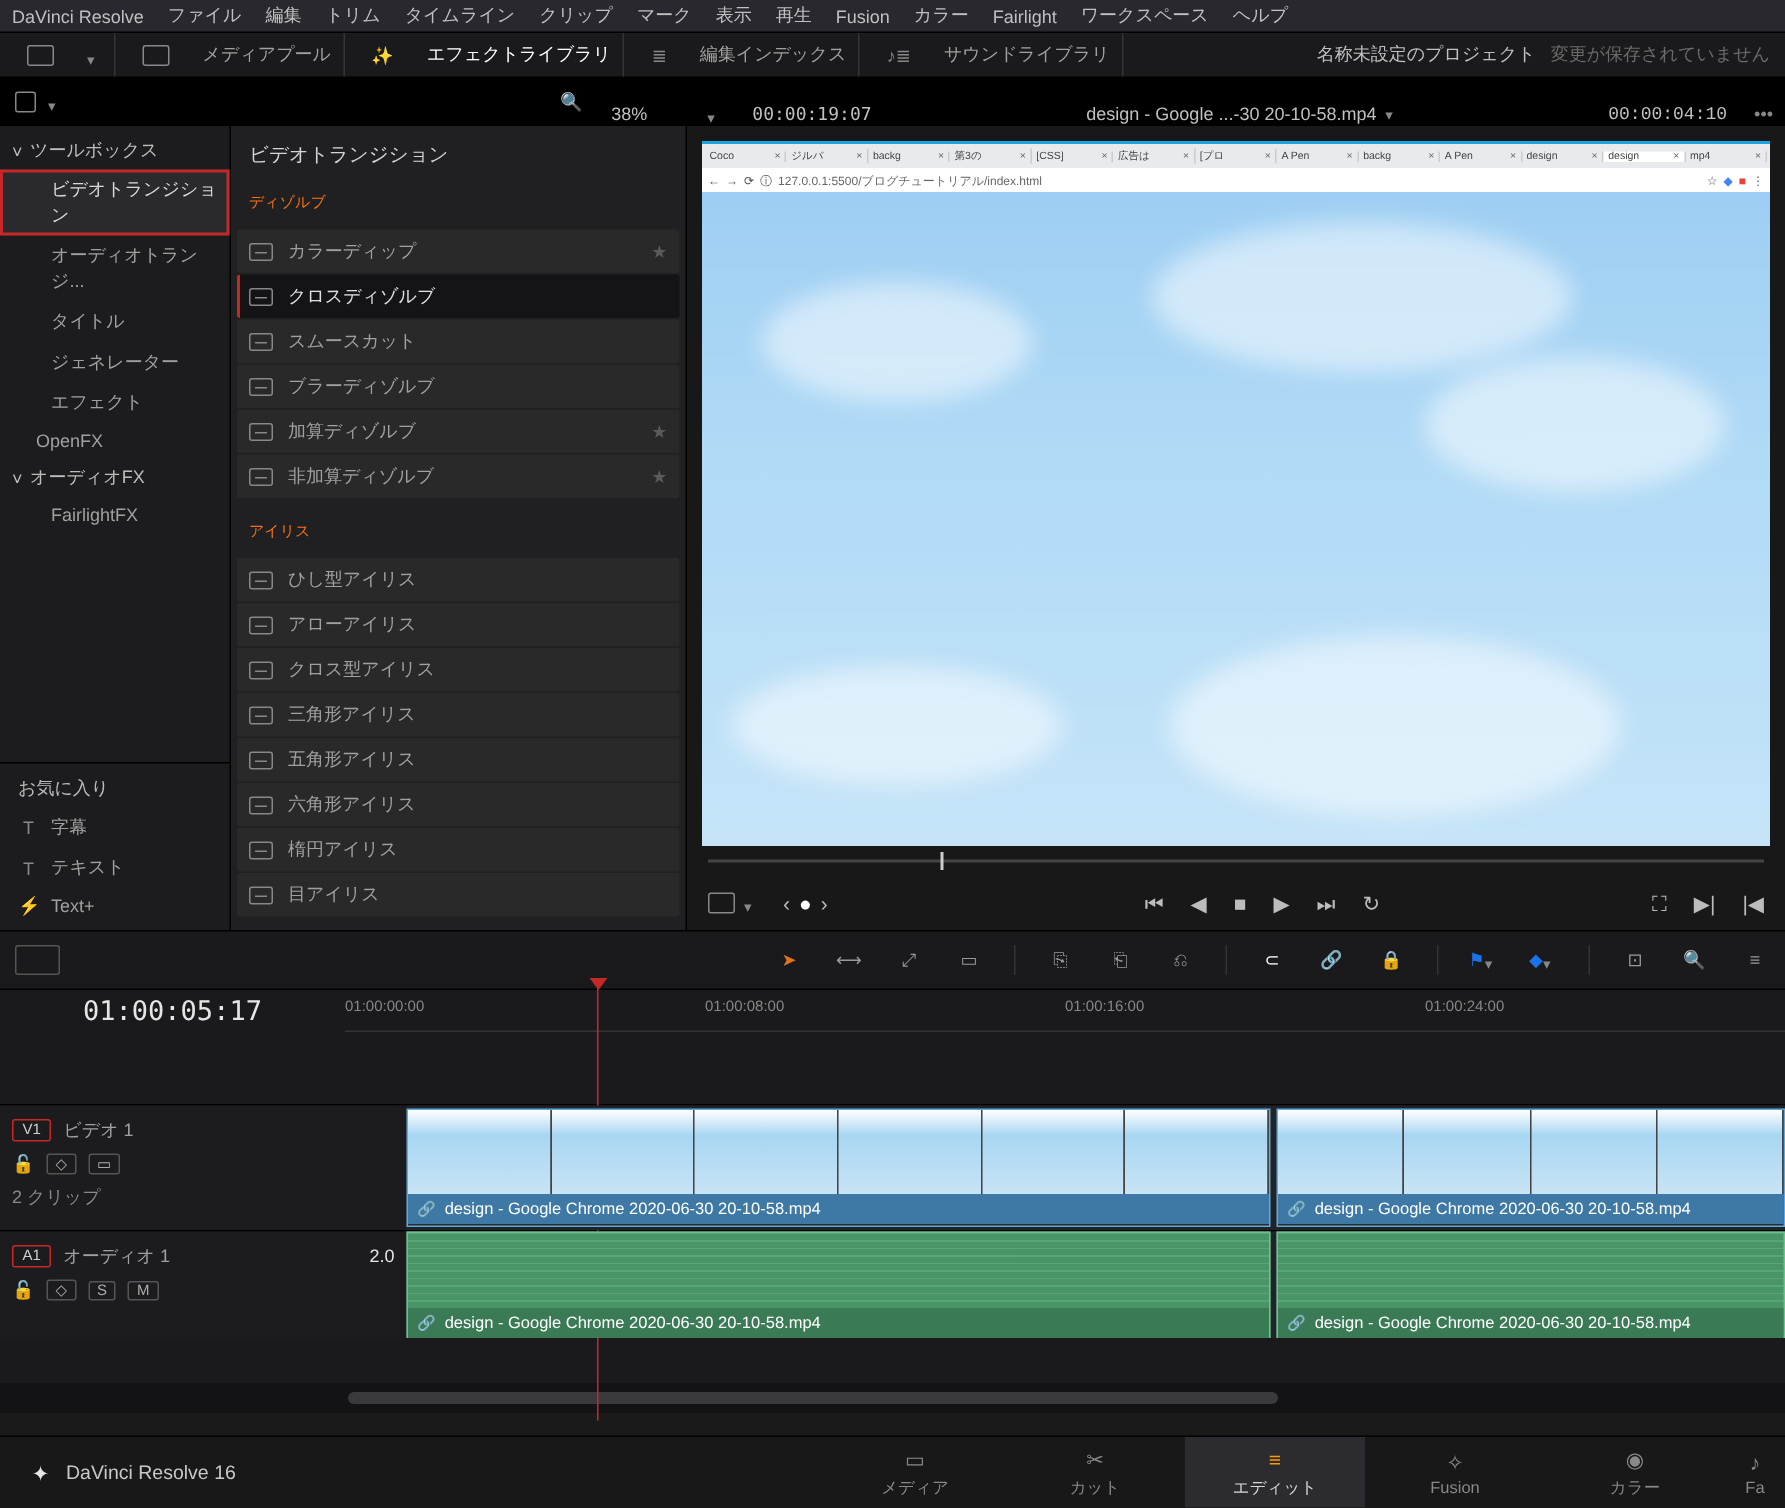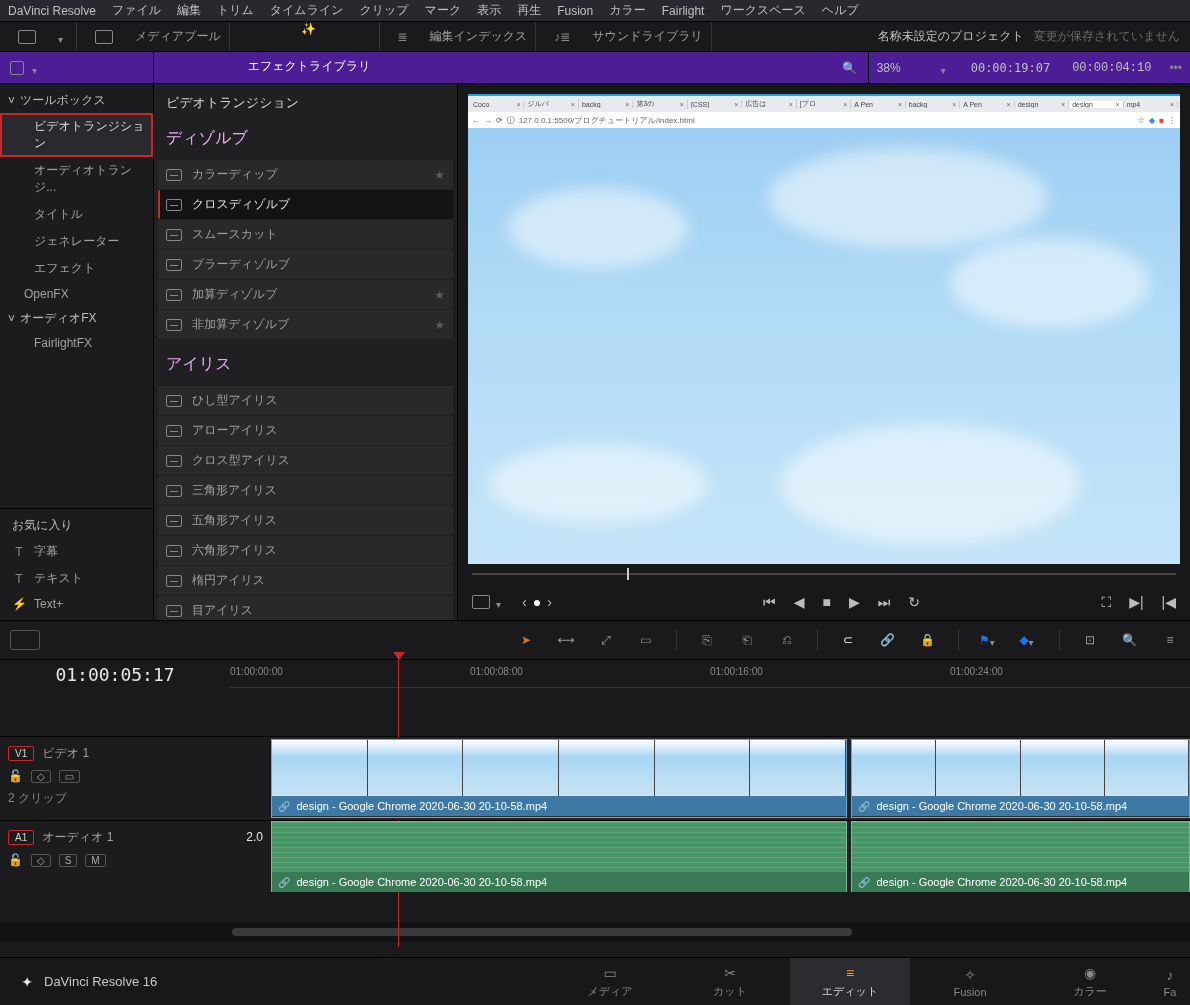--- a/index.html
+++ b/index.html
@@ -8,29 +8,29 @@
 
 .menubar { height: 22px; background: #28282e; display: flex; align-items: center; padding: 0 8px; gap: 16px; color: #c0c0c0; border-bottom: 1px solid #000; }
 .menubar span { cursor: default; }
 
 
 .toolbar { height: 30px; background: #1a1a1c; display: flex; align-items: center; padding: 0 10px; gap: 10px; border-bottom: 1px solid #000; }
 .toolbar .group { display: flex; align-items: center; gap: 22px; padding: 0 8px; height: 100%; border-right: 1px solid #343434; }
 .toolbar .spacer { flex: 1; }
 .toolbar .project { color: #c0c0c0; font-size: 12px; }
 .toolbar .unsaved { color: #6a6a6a; }
-.toolbar .active { color: #ffffff; flex-direction: column; }
+.toolbar .active { color: #ffffff; }
 .chevron { display: inline-block; width: 10px; height: 10px; }
 .chevron::before { content: "▾"; font-size: 10px; color: #888; }
 .icon-box { display: inline-flex; align-items: center; justify-content: center; width: 18px; height: 14px; border: 1px solid #888; border-radius: 2px; }
 .wand { display: inline-block; color: #c0c0c0; }
 .wand::before { content: "✨"; }
 
 
-.viewbar { height: 32px; background: #4c1d95; display: flex; align-items: center; border-bottom: 1px solid #000; }
+.viewbar { height: 32px; background: #000000; display: flex; align-items: flex-end; border-bottom: 1px solid #000; }
 .viewbar .left { display: flex; align-items: center; gap: 8px; padding-left: 10px; }
 .viewbar .search { flex: 1; display: flex; align-items: center; justify-content: flex-end; padding-right: 10px; border-right: 1px solid #000; }
 .viewbar .mag::before { content: "🔍"; font-size: 12px; color: #888; }
 .viewbar .zoom { width: 90px; display: flex; align-items: center; justify-content: space-between; padding: 0 8px; color: #c0c0c0; }
 .viewbar .timecode { padding: 0 12px; color: #c0c0c0; font-family: monospace; }
 .viewbar .clipname { flex: 2; text-align: center; color: #c0c0c0; }
 .viewbar .right-tc { padding: 0 10px; color: #c0c0c0; font-family: Liberation Mono, monospace; }
 .viewbar .dots { padding: 0 8px; color: #888; }
 
 
@@ -43,21 +43,21 @@
 .sb-head .caret { width: 12px; display: inline-block; }
 .sb-item { padding: 5px 8px 5px 34px; color: #a0a0a0; cursor: default; }
 .sb-item.selected { background: #2a2a2e; outline: 2px solid #c62828; outline-offset: -2px; color: #d9d9d9; }
 .favs { border-top: 1px solid #000; padding: 4px 0; }
 .fav-item { display: flex; align-items: center; gap: 8px; padding: 5px 12px; }
 .fav-icon { width: 14px; text-align: center; color: #888; }
 
 
 .fxcol { width: 304px; background: #202022; border-right: 1px solid #000; overflow: hidden; }
 .fx-title { padding: 10px 12px 6px; color: #d5d5d5; font-size: 13px; }
-.fx-group-h { padding: 10px 12px 6px; color: #f0abfc; font-size: 16px; }
+.fx-group-h { padding: 10px 12px 6px; color: #f97316; font-size: 10px; }
 .fx-list { padding: 4px 4px; }
 .fx-row { display: flex; align-items: center; gap: 10px; padding: 6px 8px; background: #292929; margin: 1px 0; border-radius: 2px; }
 .fx-row.selected { background: #141416; border-left: 2px solid #c62828; padding-left: 6px; color: #e0e0e0; }
 .fx-icon { width: 16px; height: 12px; border: 1px solid #888; border-radius: 2px; position: relative; }
 .fx-icon::before { content:""; position:absolute; left:3px; right:3px; top:50%; height:1px; background:#888; }
 .fx-star { margin-left: auto; color: #5a5a5a; font-size: 12px; }
 .fx-star::before { content:"★"; }
 
 
 .viewer { flex: 1; background: #181818; display: flex; flex-direction: column; }
@@ -192,20 +192,21 @@
     <span class="chevron"></span>
   </div>
   <div class="search" style="width:304px;height:100%;">
     <span class="mag"></span>
   </div>
   <div class="zoom">
       <span>38%</span>
       <span class="chevron"></span>
     </div>
   <div class="timecode">00:00:19:07</div>
+  <div class="clipname"><span>design - Google ...-30 20-10-58.mp4</span> <span class="chevron"></span></div>
   <div class="right-tc">00:00:04:10</div>
   <div class="dots">•••</div>
 </div>
 
 <div class="main">
 
   <div class="sidebar">
     <div class="sb-section">
       <div class="sb-head">
           <span class="caret">˅</span>

